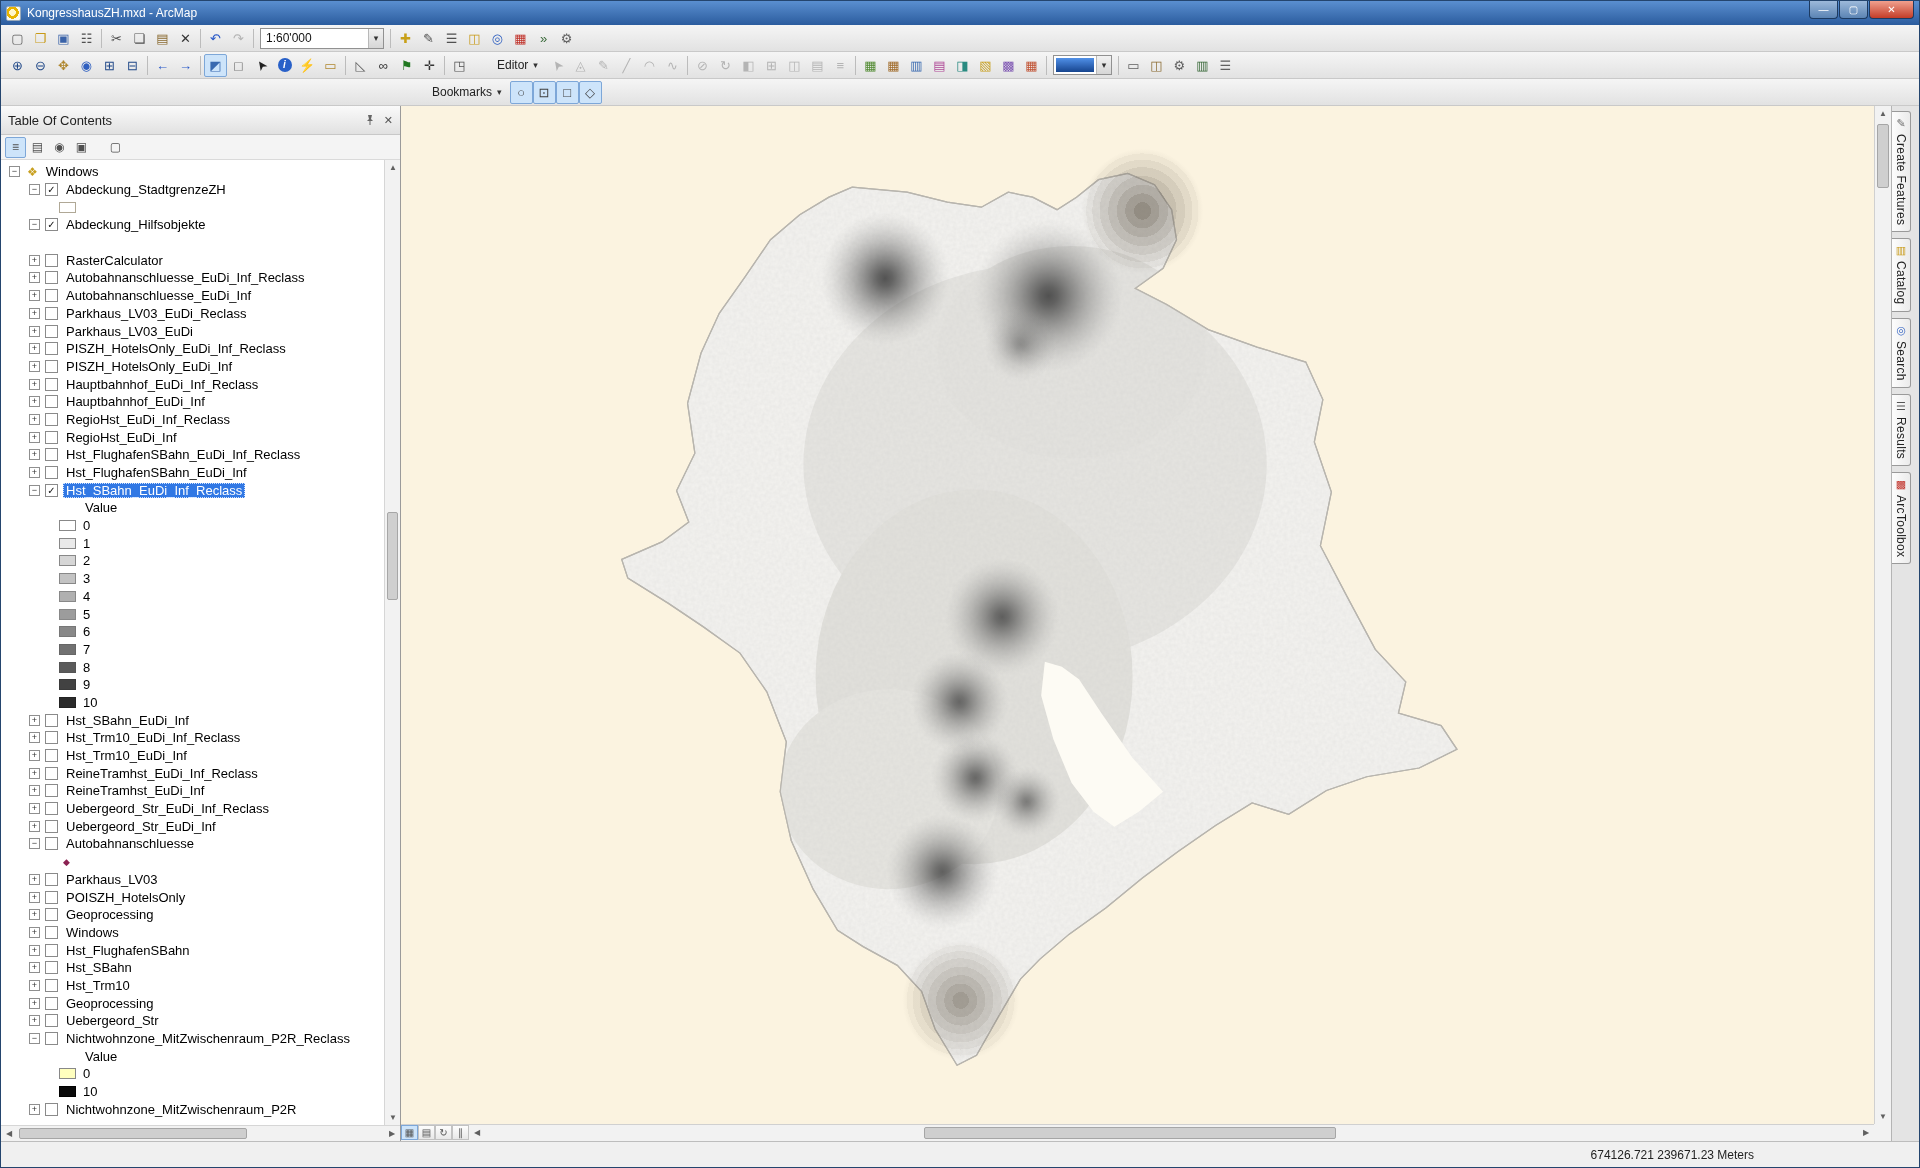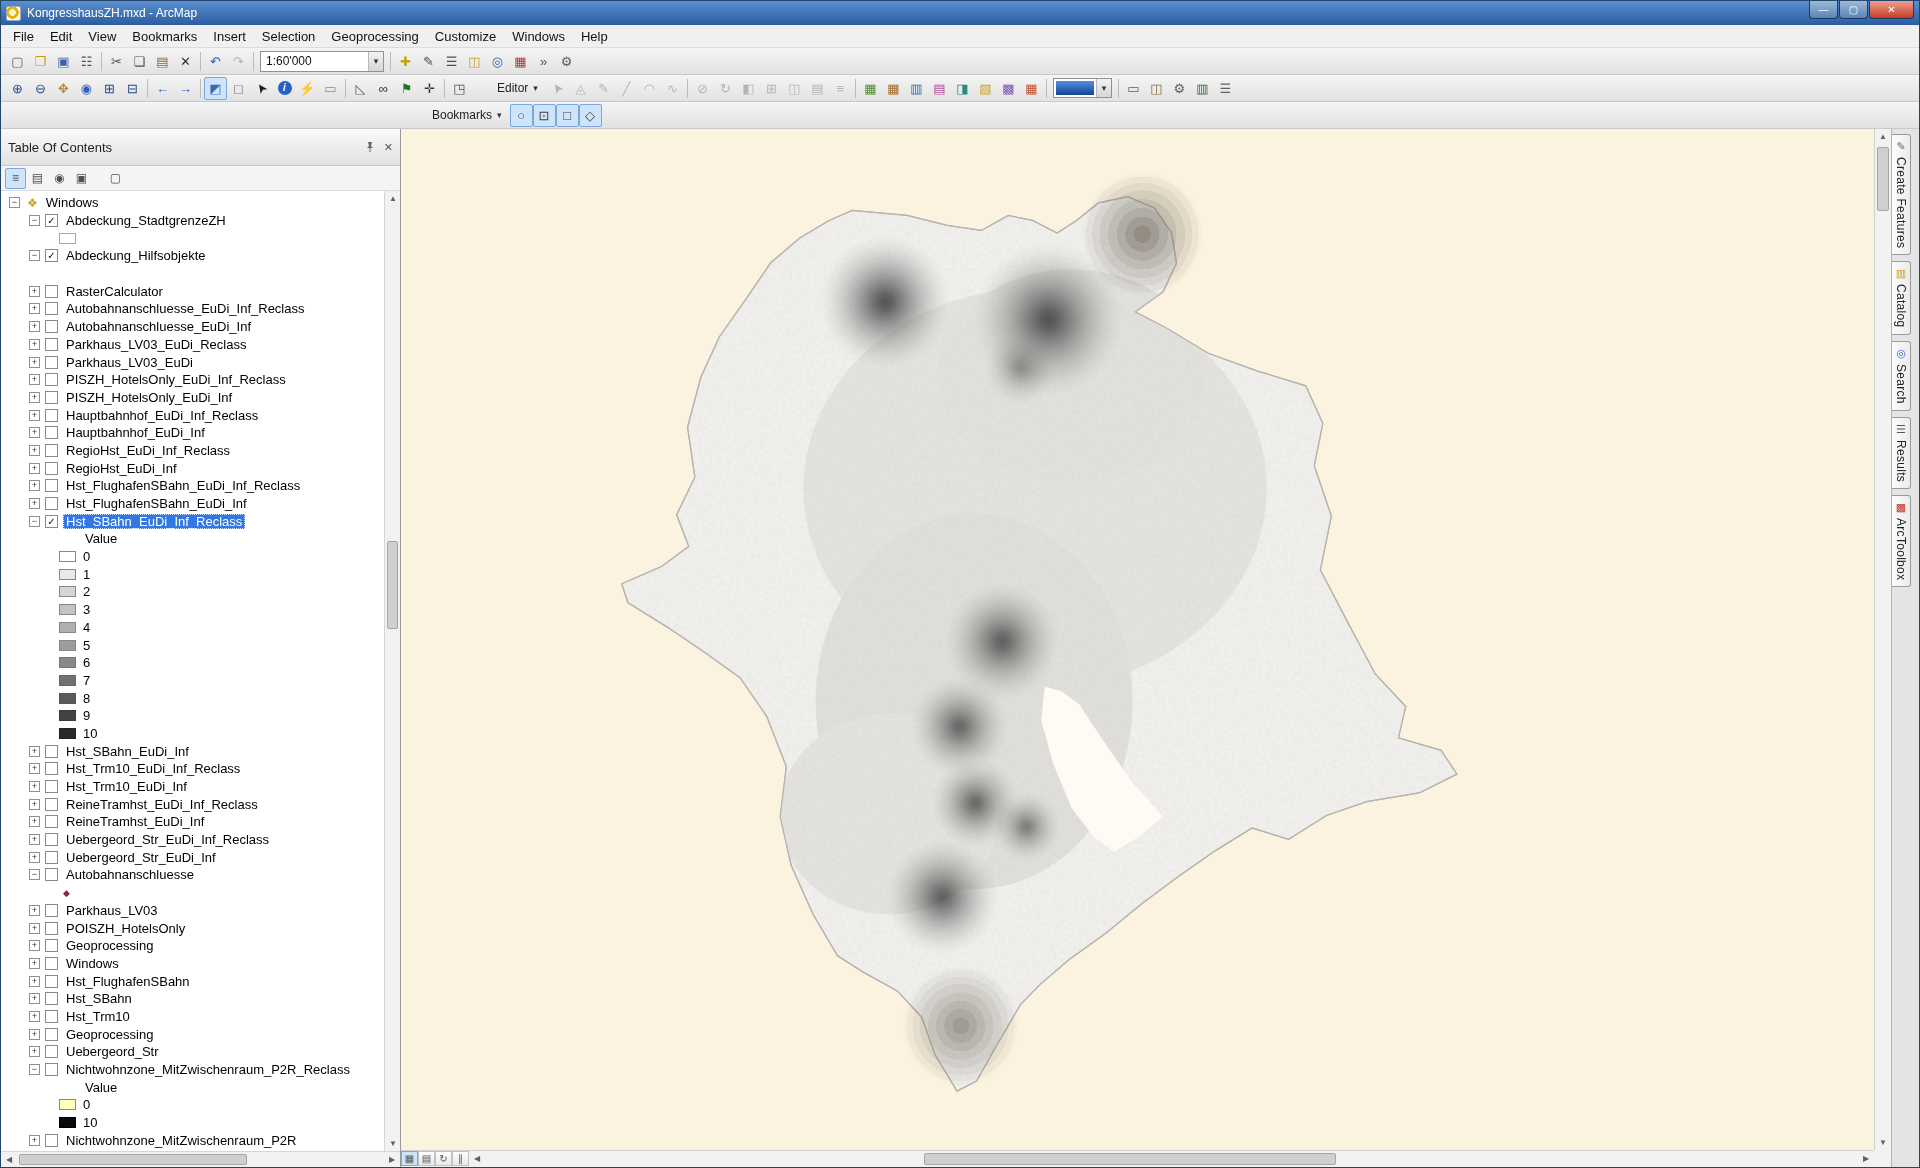--- a/index.html
+++ b/index.html
@@ -32,21 +32,21 @@
   .tb-drop{display:flex;align-items:center;gap:5px;padding:3px 8px;font-size:12px;color:#222;flex:0 0 auto;}
   .drop-arrow{font-size:9px;color:#333;}
   .tb-swatchcombo{display:flex;align-items:center;border:1px solid #919191;background:#fff;height:20px;margin:0 3px;flex:0 0 auto;}
   .tb-swatchcombo .sw{width:38px;height:14px;margin:2px;}
 
   
   .content{flex:1;display:flex;min-height:0;}
 
   
   .toc{width:400px;flex:0 0 auto;display:flex;flex-direction:column;border-right:1px solid #9a9a9a;background:#fff;}
-  .toc-header{height:37px;flex:0 0 auto;background:linear-gradient(#fafafa,#e1e1e1);border-bottom:1px solid #c8c8c8;display:flex;align-items:center;font-size:13px;color:#222;padding:0 7px;gap:35px;}
+  .toc-header{height:29px;flex:0 0 auto;background:linear-gradient(#fafafa,#e1e1e1);border-bottom:1px solid #c8c8c8;display:flex;align-items:center;font-size:13px;color:#222;padding:0 7px;gap:35px;}
   .toc-header-icons{margin-left:auto;display:flex;gap:8px;align-items:center;color:#555;}
   .toc-tools{height:25px;flex:0 0 auto;background:#f4f4f4;border-bottom:1px solid #dadada;display:flex;align-items:center;gap:1px;padding:0 4px;}
   .toc-tbtn{width:21px;height:21px;display:flex;align-items:center;justify-content:center;border:1px solid transparent;border-radius:2px;}
   .toc-tbtn .g{font-size:12px;}
   .toc-tbtn.active{background:#cde4fa;border-color:#7da7d8;}
   .toc-body{flex:1;display:flex;min-height:0;}
   .toc-tree{flex:1;overflow:hidden;padding-top:3px;font-size:13px;color:#000;}
   .tree-row{height:17.7px;display:flex;align-items:center;white-space:nowrap;overflow:hidden;}
   .expander{width:11px;height:11px;flex:0 0 auto;border:1px solid #8f8f8f;background:#fff;font-size:9px;line-height:9px;text-align:center;color:#333;margin-right:5px;}
   .cbx{width:13px;height:13px;flex:0 0 auto;border:1px solid #8a8a8a;background:#fff;font-size:10px;line-height:11px;text-align:center;color:#111;margin-right:5px;}
@@ -91,32 +91,20 @@
   <div class="titlebar">
     <span class="app-icon"></span>
     <span class="title">KongresshausZH.mxd - ArcMap</span>
     <div class="winbtns">
       <span class="winbtn">—</span>
       <span class="winbtn">▢</span>
       <span class="winbtn close">✕</span>
     </div>
   </div>
 
-  <div class="menubar" id="menubar">
-      <span class="menu-item">File</span>
-      <span class="menu-item">Edit</span>
-      <span class="menu-item">View</span>
-      <span class="menu-item">Bookmarks</span>
-      <span class="menu-item">Insert</span>
-      <span class="menu-item">Selection</span>
-      <span class="menu-item">Geoprocessing</span>
-      <span class="menu-item">Customize</span>
-      <span class="menu-item">Windows</span>
-      <span class="menu-item">Help</span>
-    </div>
 
   <div class="tbrow" id="tb1">
       <span class="tb-btn">
         <span class="g" style="color: rgb(96, 96, 96);">▢</span>
       </span>
       <span class="tb-btn">
         <span class="g" style="color: rgb(200, 154, 24);">❐</span>
       </span>
       <span class="tb-btn">
         <span class="g" style="color: rgb(58, 98, 168);">▣</span>
@@ -762,13 +750,16 @@
           <span class="ticon" style="color: rgb(85, 85, 85);">☰</span>
           <span class="tlabel">Results</span>
         </div>
         <div class="dock-tab">
           <span class="ticon" style="color: rgb(192, 48, 40);">▩</span>
           <span class="tlabel">ArcToolbox</span>
         </div>
       </div>
   </div>
 
+  <div class="statusbar">
+    <span class="coords">674126.721 239671.23 Meters</span>
+  </div>
 </div>
 
 </body></html>

